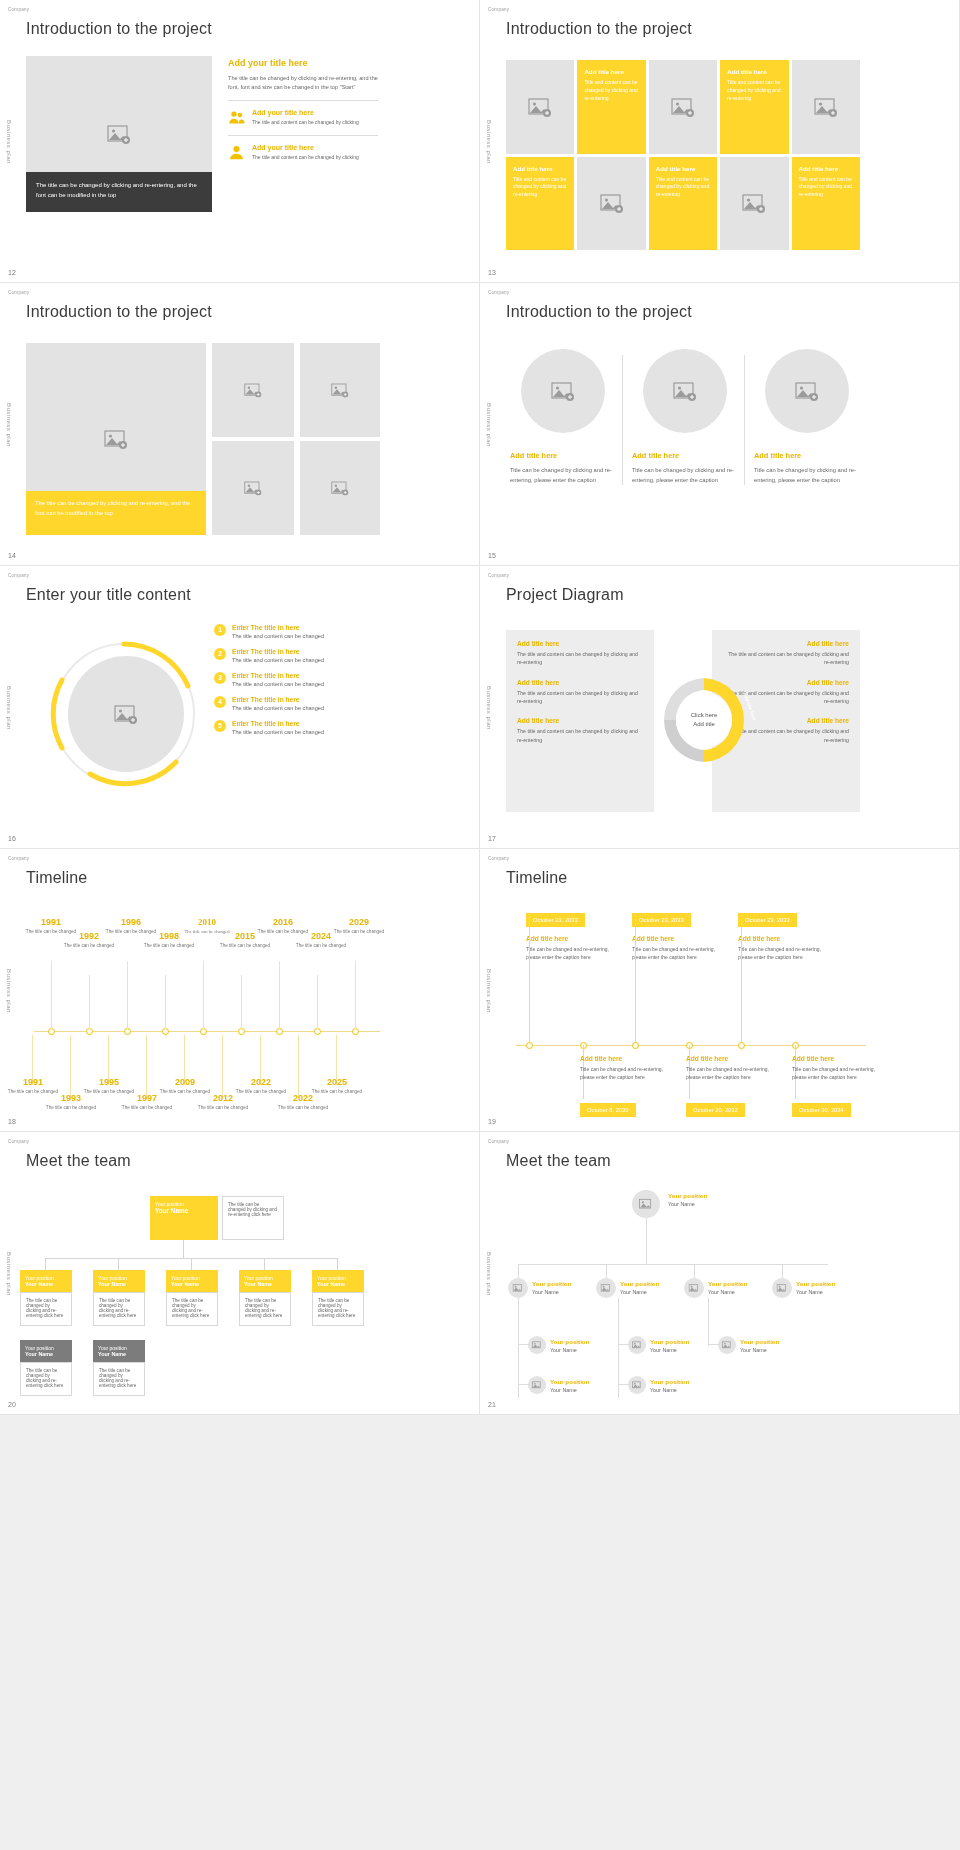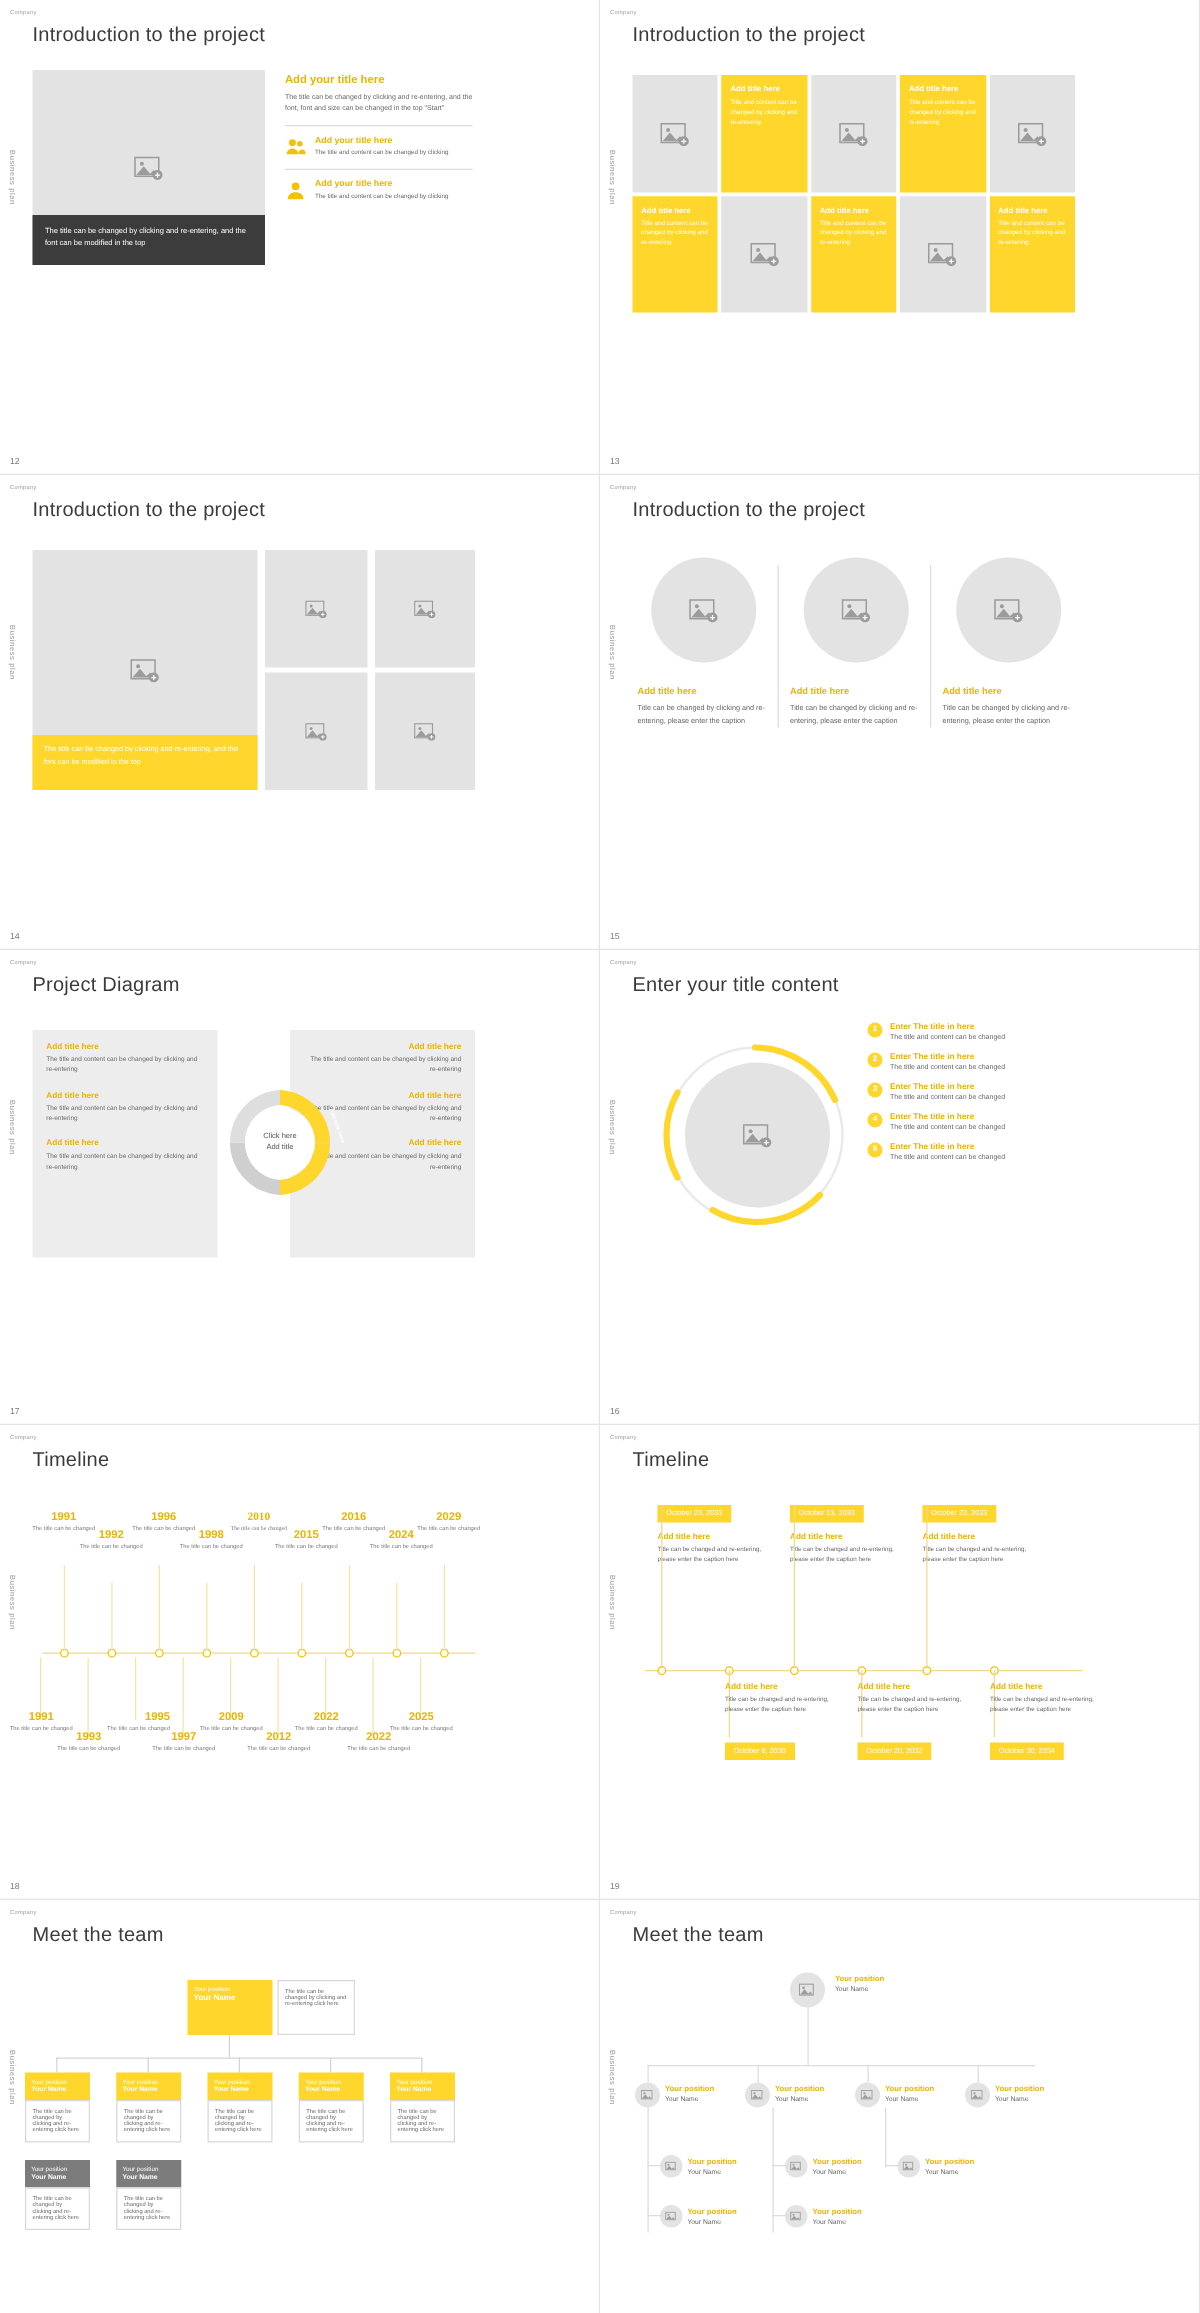--- a/index.html
+++ b/index.html
@@ -11,21 +11,21 @@
   .deck {
     width: 960px;
     display: grid;
     grid-template-columns: 1fr 1fr;
     gap: 0px;
     background: #efefef;
   }
   .slide {
     position: relative;
     background: #ffffff;
-    height: 380px;
+    height: 283px;
     overflow: hidden;
     border: 1px solid #e4e4e4;
     border-top: none;
     border-left: none;
   }
   .slide .sidebar-tag {
     position: absolute;
     left: 6px; top: 120px;
     font-size: 6px;
     color: #9a9a9a;
@@ -425,73 +425,20 @@
               <rect x="1" y="2" width="19" height="15" fill="none" stroke="#9b9b9b" stroke-width="1.2"></rect>
               <circle cx="6.5" cy="7" r="1.6" fill="#9b9b9b"></circle>
               <path d="M2 16 L8 9 L13 15 L16 12 L19 16 Z" fill="#9b9b9b"></path>
               <circle cx="19" cy="16" r="4" fill="#9b9b9b"></circle>
               <path d="M19 14v4M17 16h4" stroke="#fff" stroke-width="1"></path>
             </svg>
         </span>
       </div>
       <div class="s15-t">Add title here</div>
       <div class="s15-d">Title can be changed by clicking and re-entering, please enter the caption</div>
-    </div>
-  </div>
-
-  <div class="slide">
-    <div class="corner-logo">Company</div>
-    <div class="sidebar-tag">Business plan</div>
-    <div class="pagenum">17</div>
-    <h1>Project Diagram</h1>
-
-    <div class="s17-lbox">
-      <div class="s17-blk">
-        <div class="t">Add title here</div>
-        <div class="d">The title and content can be changed by clicking and re-entering</div>
-      </div>
-      <div class="s17-blk">
-        <div class="t">Add title here</div>
-        <div class="d">The title and content can be changed by clicking and re-entering</div>
-      </div>
-      <div class="s17-blk">
-        <div class="t">Add title here</div>
-        <div class="d">The title and content can be changed by clicking and re-entering</div>
-      </div>
-    </div>
-
-    <div class="s17-rbox">
-      <div class="s17-blk" style="text-align:right">
-        <div class="t">Add title here</div>
-        <div class="d">The title and content can be changed by clicking and re-entering</div>
-      </div>
-      <div class="s17-blk" style="text-align:right">
-        <div class="t">Add title here</div>
-        <div class="d">The title and content can be changed by clicking and re-entering</div>
-      </div>
-      <div class="s17-blk" style="text-align:right">
-        <div class="t">Add title here</div>
-        <div class="d">The title and content can be changed by clicking and re-entering</div>
-      </div>
-    </div>
-
-    <div class="s17-ring">
-      <svg viewBox="0 0 104 104" style="width:104px;height:104px;">
-        <path d="M52 10 A42 42 0 0 1 92 52 L80 52 A30 30 0 0 0 52 22 Z" fill="#ffd62b"></path>
-        <path d="M92 52 A42 42 0 0 1 52 94 L52 82 A30 30 0 0 0 80 52 Z" fill="#ffd62b"></path>
-        <path d="M52 94 A42 42 0 0 1 12 52 L24 52 A30 30 0 0 0 52 82 Z" fill="#cfcfcf"></path>
-        <path d="M12 52 A42 42 0 0 1 52 10 L52 22 A30 30 0 0 0 24 52 Z" fill="#dedede"></path>
-        <circle cx="52" cy="52" r="28" fill="#ffffff"></circle>
-      </svg>
-      <div class="s17-ctr">
-        <div>Click here</div>
-        <div>Add title</div>
-      </div>
-      <div style="position:absolute;left:-6px;top:40px;transform:rotate(-70deg);font-size:4.6px;color:#fff;font-weight:700;">Add title here</div>
-      <div style="position:absolute;right:-8px;top:36px;transform:rotate(70deg);font-size:4.6px;color:#fff;font-weight:700;">Add title here</div>
     </div>
   </div>
 
   <div class="slide">
     <div class="corner-logo">Company</div>
     <div class="sidebar-tag">Business plan</div>
     <div class="pagenum">16</div>
     <h1>Enter your title content</h1>
 
     <div class="s16-wrap">
@@ -549,20 +496,73 @@
             <div class="s16-tt">Enter The title in here</div>
         <div class="s16-dd">The title and content can be changed</div>
           </div>
       </div>
     </div>
   </div>
 
   <div class="slide">
     <div class="corner-logo">Company</div>
     <div class="sidebar-tag">Business plan</div>
+    <div class="pagenum">17</div>
+    <h1>Project Diagram</h1>
+
+    <div class="s17-lbox">
+      <div class="s17-blk">
+        <div class="t">Add title here</div>
+        <div class="d">The title and content can be changed by clicking and re-entering</div>
+      </div>
+      <div class="s17-blk">
+        <div class="t">Add title here</div>
+        <div class="d">The title and content can be changed by clicking and re-entering</div>
+      </div>
+      <div class="s17-blk">
+        <div class="t">Add title here</div>
+        <div class="d">The title and content can be changed by clicking and re-entering</div>
+      </div>
+    </div>
+
+    <div class="s17-rbox">
+      <div class="s17-blk" style="text-align:right">
+        <div class="t">Add title here</div>
+        <div class="d">The title and content can be changed by clicking and re-entering</div>
+      </div>
+      <div class="s17-blk" style="text-align:right">
+        <div class="t">Add title here</div>
+        <div class="d">The title and content can be changed by clicking and re-entering</div>
+      </div>
+      <div class="s17-blk" style="text-align:right">
+        <div class="t">Add title here</div>
+        <div class="d">The title and content can be changed by clicking and re-entering</div>
+      </div>
+    </div>
+
+    <div class="s17-ring">
+      <svg viewBox="0 0 104 104" style="width:104px;height:104px;">
+        <path d="M52 10 A42 42 0 0 1 92 52 L80 52 A30 30 0 0 0 52 22 Z" fill="#ffd62b"></path>
+        <path d="M92 52 A42 42 0 0 1 52 94 L52 82 A30 30 0 0 0 80 52 Z" fill="#ffd62b"></path>
+        <path d="M52 94 A42 42 0 0 1 12 52 L24 52 A30 30 0 0 0 52 82 Z" fill="#cfcfcf"></path>
+        <path d="M12 52 A42 42 0 0 1 52 10 L52 22 A30 30 0 0 0 24 52 Z" fill="#dedede"></path>
+        <circle cx="52" cy="52" r="28" fill="#ffffff"></circle>
+      </svg>
+      <div class="s17-ctr">
+        <div>Click here</div>
+        <div>Add title</div>
+      </div>
+      <div style="position:absolute;left:-6px;top:40px;transform:rotate(-70deg);font-size:4.6px;color:#fff;font-weight:700;">Add title here</div>
+      <div style="position:absolute;right:-8px;top:36px;transform:rotate(70deg);font-size:4.6px;color:#fff;font-weight:700;">Add title here</div>
+    </div>
+  </div>
+
+  <div class="slide">
+    <div class="corner-logo">Company</div>
+    <div class="sidebar-tag">Business plan</div>
     <div class="pagenum">18</div>
     <h1>Timeline</h1>
 
     <div class="s18-line"></div>
 
     <div class="s18-lab" style="left:24px; top:68px;">
       <div class="y">1991</div>
       <div class="x">The title can be changed</div>
     </div>
     <div class="s18-lab" style="left:62px; top:82px;">
@@ -629,21 +629,21 @@
     <div class="s18-tick" style="left:336px;top:186px;height:50px;"></div>
 
     <div class="s18-lab" style="left:6px; top:228px;">
       <div class="y">1991</div>
       <div class="x">The title can be changed</div>
     </div>
     <div class="s18-lab" style="left:44px; top:244px;">
       <div class="y">1993</div>
       <div class="x">The title can be changed</div>
     </div>
-    <div class="s18-lab" style="left:82px; top:228px;text-align:right;">
+    <div class="s18-lab" style="left:82px; top:228px;">
       <div class="y">1995</div>
       <div class="x">The title can be changed</div>
     </div>
     <div class="s18-lab" style="left:120px; top:244px;">
       <div class="y">1997</div>
       <div class="x">The title can be changed</div>
     </div>
     <div class="s18-lab" style="left:158px; top:228px;">
       <div class="y">2009</div>
       <div class="x">The title can be changed</div>

